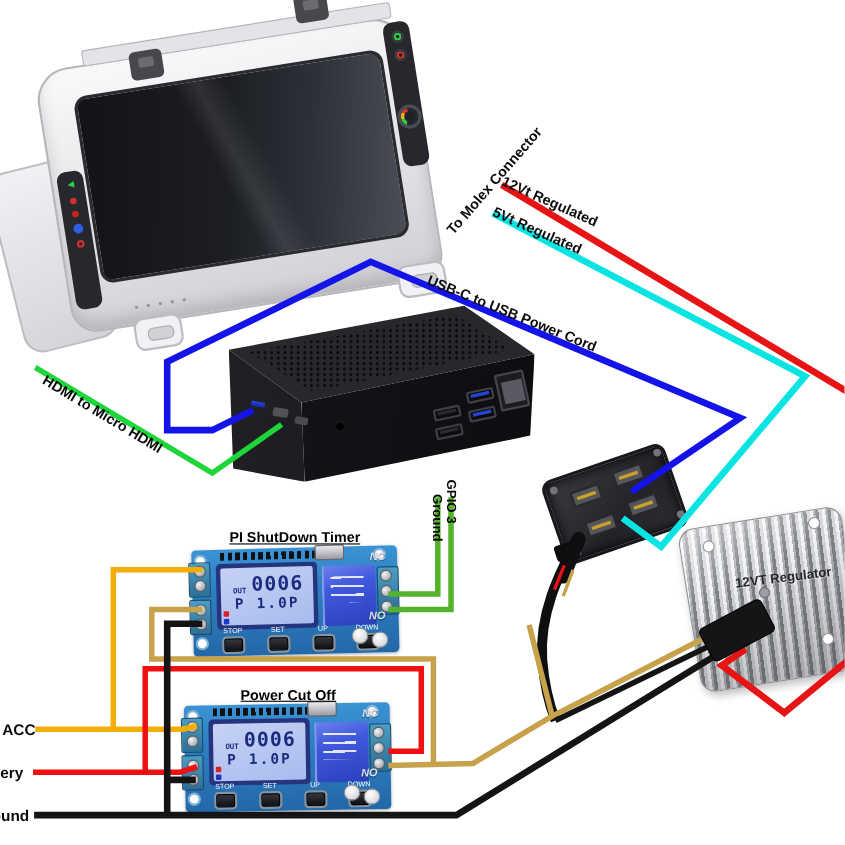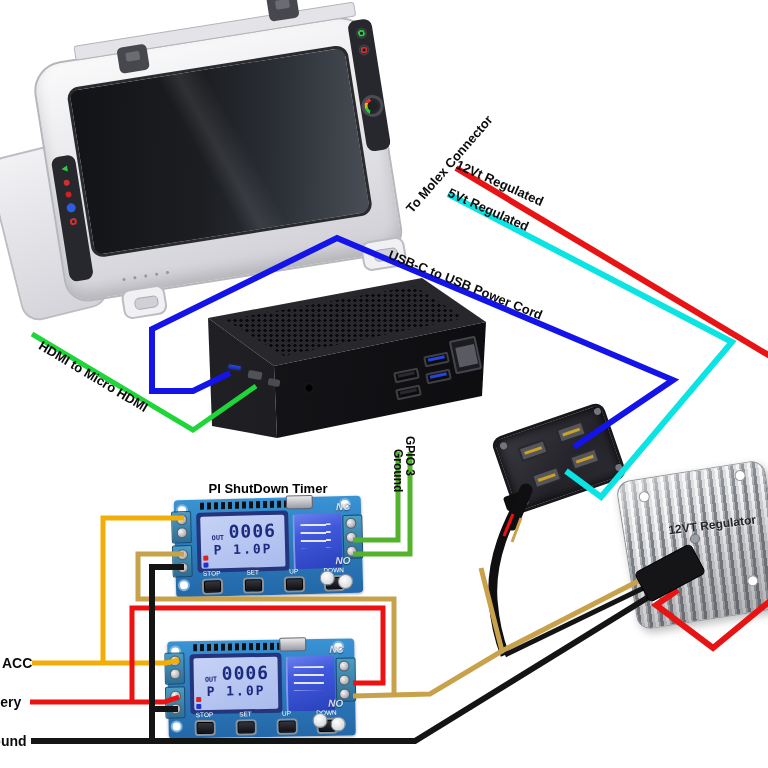--- a/index.html
+++ b/index.html
@@ -50,21 +50,21 @@
   
   #regulator{left:626px;top:470px;width:150px;height:150px;transform:rotate(-9deg);border-radius:14px;border:1px solid #8e9095;background:repeating-linear-gradient(92deg,#f2f2f4 0 3px,#aeb1b6 3px 5px,#7e8287 5px 8px,#d4d5d8 8px 11px);box-shadow:2px 4px 8px rgba(0,0,0,.25);z-index:10;}
   #regulator .shade{position:absolute;inset:0;border-radius:14px;background:linear-gradient(160deg,rgba(255,255,255,.55),rgba(255,255,255,0) 35%,rgba(40,40,45,.28) 88%);}
   .rhole{position:absolute;width:11px;height:11px;border-radius:50%;background:#fff;border:1px solid #96989d;}
   .rbolt{position:absolute;left:64px;top:62px;width:10px;height:10px;border-radius:50%;background:#9aa0a6;border:1px solid #6d7076;}
   #reg-connector{left:638px;top:556px;width:64px;height:34px;background:#151518;border:1px solid #000;border-radius:5px;transform:rotate(-28deg);z-index:35;}
   #reg-label{left:668px;top:516px;width:120px;font-weight:bold;font-size:12px;color:#26262a;transform:rotate(-7deg);text-shadow:0 1px 0 rgba(255,255,255,.5);z-index:40;}
 
   
   .module{position:absolute;width:187px;height:97px;background:linear-gradient(180deg,#3a93d4,#2e7ec0 40%,#2368a8);border-radius:4px;box-shadow:0 1px 3px rgba(0,0,0,.35);z-index:20;}
-  .module-title{position:absolute;font-weight:bold;font-size:13px;color:#000;text-align:center;width:200px;z-index:22;}
+  .module-title{position:absolute;font-weight:bold;font-size:13px;color:#000;text-align:center;width:200px;z-index:22;text-decoration:underline;}
   .hole{position:absolute;width:12px;height:12px;border-radius:50%;background:#fff;border:2px solid #7fb3d9;}
   .pins{position:absolute;left:26px;top:3px;width:88px;height:7px;background:repeating-linear-gradient(90deg,#0d1216 0 4px,transparent 4px 7px);}
   .musb{position:absolute;left:112px;top:-2px;width:27px;height:14px;background:linear-gradient(180deg,#eaeaee,#9a9aa2);border:1px solid #66666e;border-radius:2px 2px 3px 3px;}
   .lcd{position:absolute;left:22px;top:13px;width:92px;height:60px;background:#24357e;border-radius:4px;padding:4px;}
   .lcd-inner{width:100%;height:100%;background:linear-gradient(160deg,#c6d2f5,#a9bbee);border-radius:2px;color:#1c2b80;font-family:"DejaVu Sans Mono",monospace;font-weight:bold;text-align:center;overflow:hidden;}
   .lcd-row1{display:flex;align-items:flex-end;justify-content:center;gap:3px;height:26px;}
   .lcd-out{font-size:9px;transform:scale(.75);transform-origin:center bottom;line-height:12px;}
   .lcd-value{font-size:18px;letter-spacing:1px;line-height:20px;}
   .lcd-mode{font-size:13px;letter-spacing:2px;line-height:16px;}
   .relay{position:absolute;left:118px;top:17px;width:49px;height:55px;background:linear-gradient(165deg,#6a80ec 0%,#4058dc 35%,#2a41bc 100%);border-radius:3px;border-left:2px solid #8496ee;}
@@ -204,20 +204,21 @@
         <div class="btn"></div>
       </div>
     <div class="btn-group" style="left:141px;">
         <span class="btn-label">DOWN</span>
         <div class="btn"></div>
       </div>
     <div class="cap" style="left:144px;top:74px;"></div>
     <div class="cap" style="left:162px;top:78px;"></div>
   </div>
 
+  <div class="module-title" style="left:162px;top:624px;">Power Cut Off</div>
   <div class="module" style="left:168px;top:640px;transform:rotate(-1deg);">
     <div class="hole" style="left:2px;top:4px;"></div>
     <div class="hole" style="left:165px;top:2px;"></div>
     <div class="hole" style="left:2px;top:79px;"></div>
     <div class="hole" style="left:165px;top:79px;"></div>
     <div class="pins"></div>
     <div class="musb"></div>
     <div class="lcd">
       <div class="lcd-inner">
         <div class="lcd-row1">

